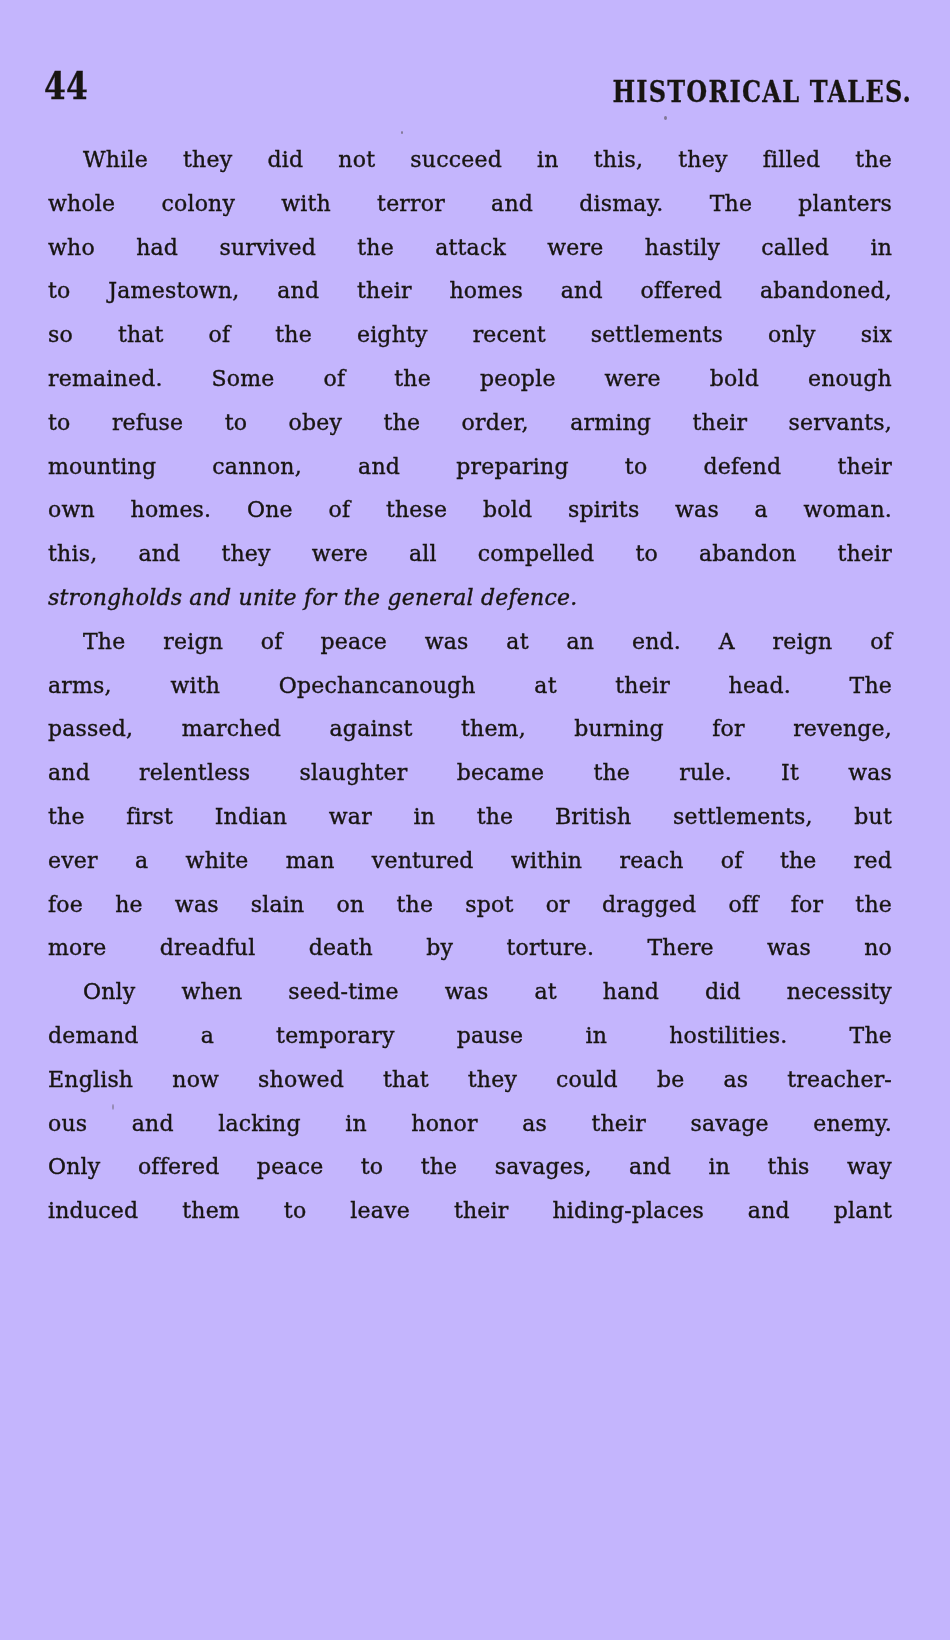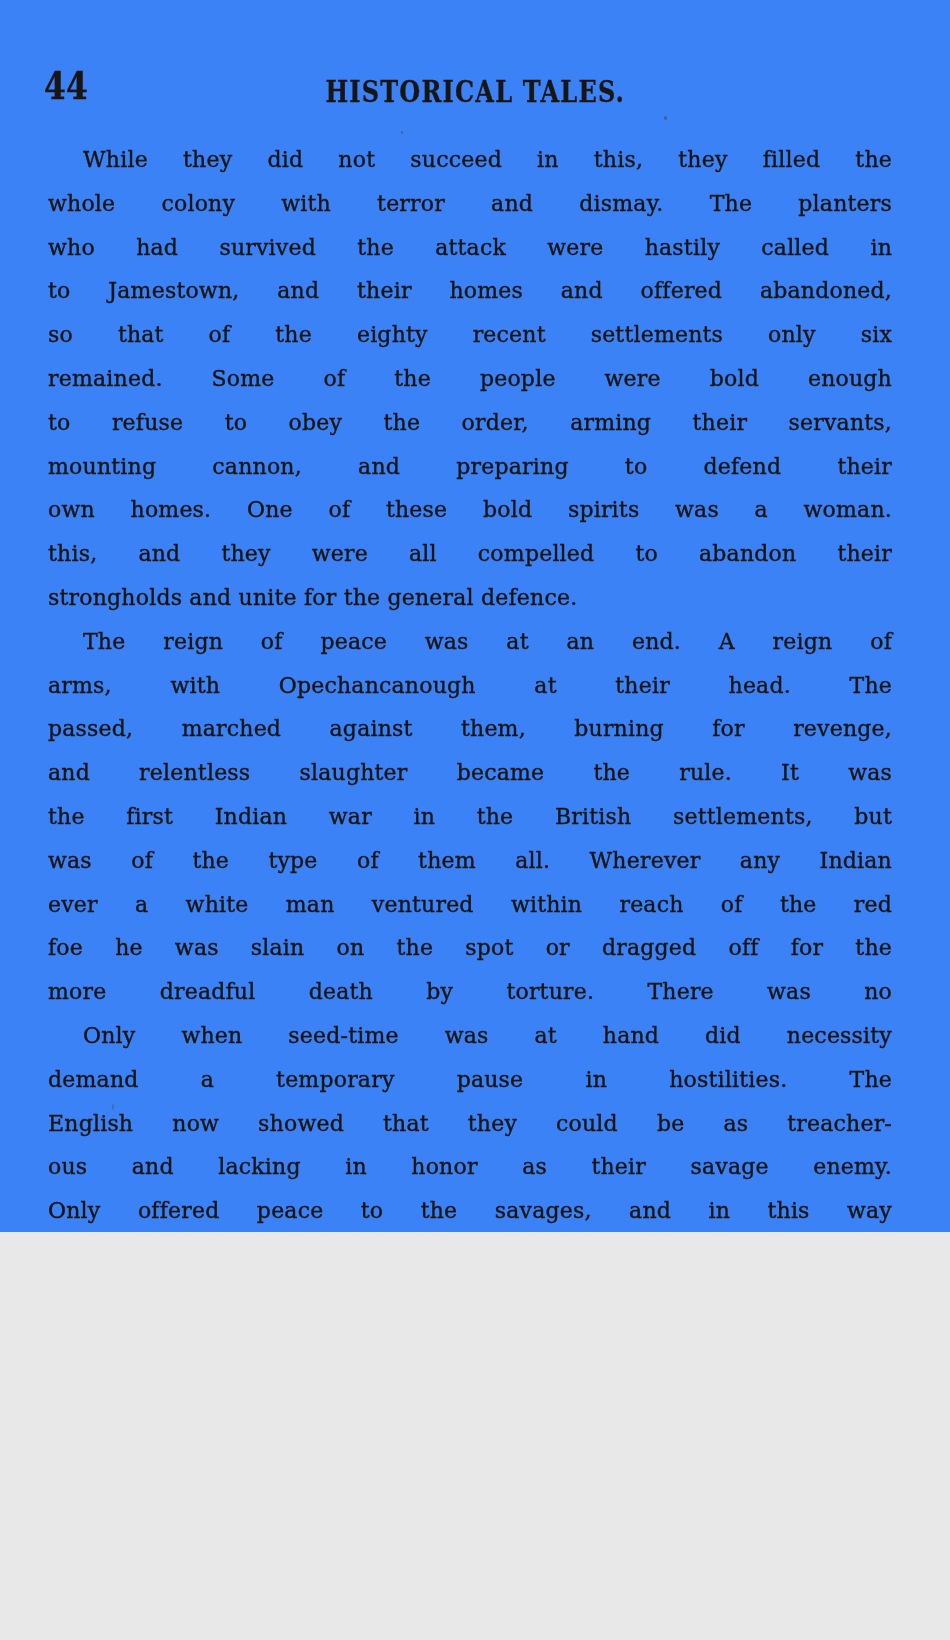--- a/index.html
+++ b/index.html
@@ -1,21 +1,21 @@
 <!DOCTYPE html>
 <html><head>
 <meta charset="utf-8">
 <style>
   html, body { margin: 0; padding: 0; background: #e8e8e8; }
   .page {
     position: relative;
     width: 950px;
-    height: 1232px;
+    height: 1640px;
     margin: 0 auto;
-    background: #3b82f6;
+    background: #c4b5fd;
     font-family: "DejaVu Serif", "Liberation Serif", serif;
     color: #181512;
     overflow: hidden;
   }
   .header { position: absolute; top: 0; left: 0; width: 100%; height: 120px; }
   .page-number {
     position: absolute;
     left: 44px;
     top: 66px;
     font-size: 37px;
@@ -23,21 +23,21 @@
     font-weight: bold;
     transform: scaleX(0.85);
     transform-origin: left center;
     -webkit-text-stroke: 0.3px #181512;
   }
   .running-title-wrap {
     position: absolute;
     left: 0;
     top: 77px;
     width: 100%;
-    text-align: center;
+    text-align: right;
   }
   .running-title {
     display: inline-block;
     font-size: 30px;
     line-height: 30px;
     font-weight: bold;
     letter-spacing: 1.5px;
     transform: scaleX(0.80);
     transform-origin: center;
     -webkit-text-stroke: 0.3px #181512;
@@ -52,21 +52,21 @@
   .line {
     font-size: 22px;
     line-height: 43.8px;
     letter-spacing: 0.2px;
     text-align: justify;
     text-align-last: justify;
     -webkit-text-stroke: 0.38px #181512;
     white-space: normal;
   }
   .line.indent { text-indent: 35px; }
-  .line.endline { text-align-last: left; }
+  .line.endline { text-align-last: left; font-style: italic; }
   .speck {
     position: absolute;
     background: #4a4540;
     border-radius: 50%;
     opacity: 0.55;
   }
   .speck-1 { left: 664px; top: 116px; width: 3px; height: 4px; }
   .speck-2 { left: 401px; top: 131px; width: 2px; height: 3px; }
   .speck-3 { left: 112px; top: 1104px; width: 2px; height: 6px; opacity: 0.4; }
 </style>
@@ -101,21 +101,20 @@
       <div class="line">this, and they were all compelled to abandon their</div>
       <div class="line endline">strongholds and unite for the general defence.</div>
     </div>
 
     <div class="paragraph">
       <div class="line indent">The reign of peace was at an end.  A reign of</div>
       <div class="line">arms, with Opechancanough at their head.  The</div>
       <div class="line">passed, marched against them, burning for revenge,</div>
       <div class="line">and relentless slaughter became the rule.  It was</div>
       <div class="line">the first Indian war in the British settlements, but</div>
-      <div class="line">was of the type of them all.  Wherever any Indian</div>
       <div class="line">ever a white man ventured within reach of the red</div>
       <div class="line">foe he was slain on the spot or dragged off for the</div>
       <div class="line">more dreadful death by torture.  There was no</div>
     </div>
 
     <div class="paragraph">
       <div class="line indent">Only when seed-time was at hand did necessity</div>
       <div class="line">demand a temporary pause in hostilities.  The</div>
       <div class="line">English now showed that they could be as treacher-</div>
       <div class="line">ous and lacking in honor as their savage enemy.</div>

